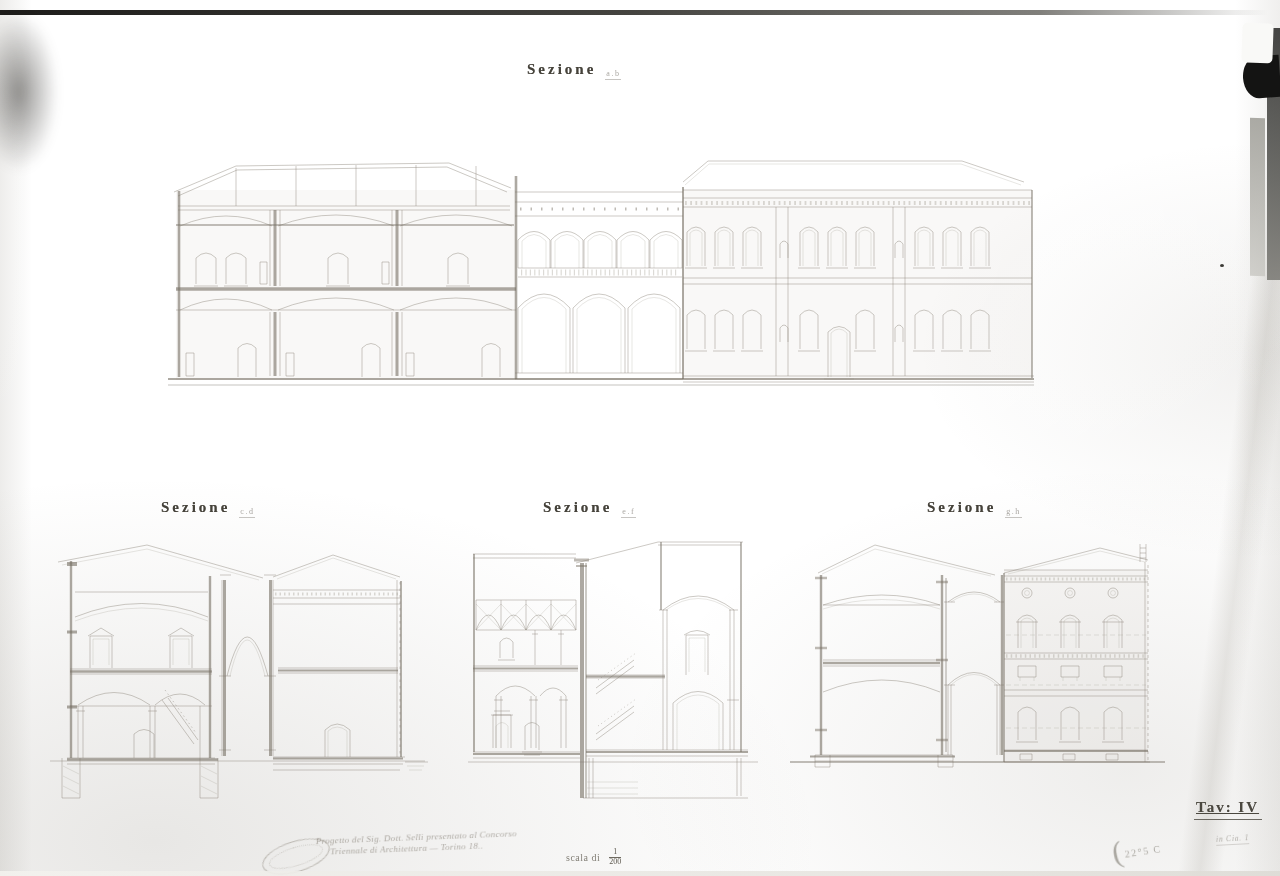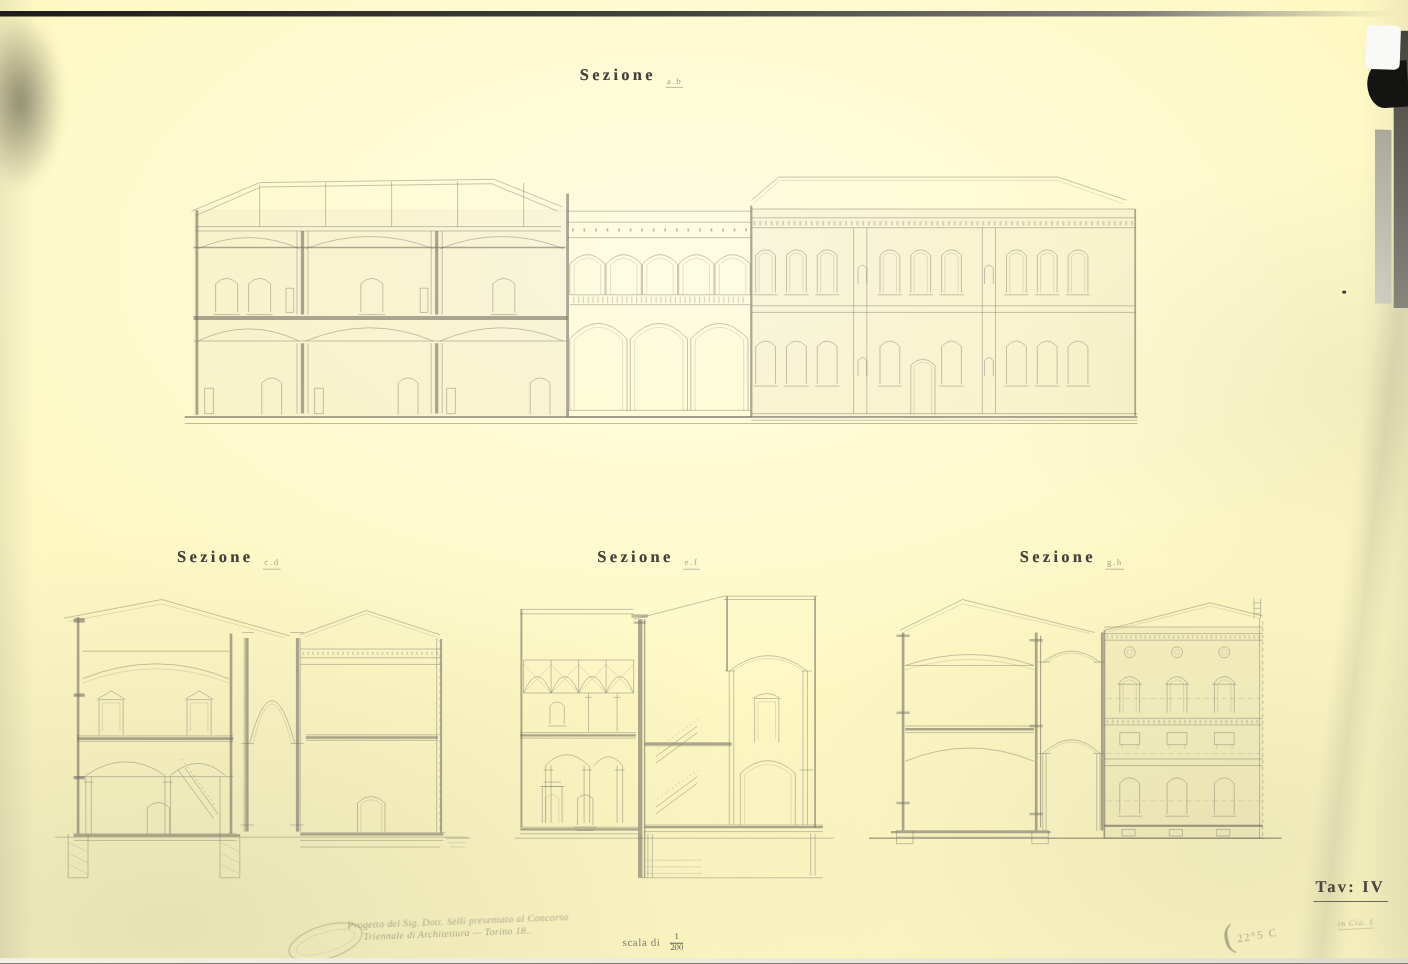--- a/index.html
+++ b/index.html
@@ -1,18 +1,18 @@
 <!DOCTYPE html>
 <html><head>
 <meta charset="utf-8">
 <style>
   html,body{margin:0;padding:0;background:#111;}
   #photo{
     position:relative;width:1280px;height:876px;overflow:hidden;
-    background:#fef9c3;
+    background:#ffffff;
     font-family:"Liberation Serif","DejaVu Serif",serif;
   }
   .abs{position:absolute;}
   
   #paper-texture{
     left:0;top:0;width:1280px;height:876px;pointer-events:none;
     background:
       radial-gradient(1150px 650px at 48% 27%, rgba(255,255,255,.55), rgba(255,255,255,0) 62%),
       radial-gradient(950px 520px at 12% 96%, rgba(118,112,100,.17), rgba(118,112,100,0) 70%),
       radial-gradient(700px 420px at 88% 88%, rgba(118,112,100,.12), rgba(118,112,100,0) 72%),
@@ -346,21 +346,21 @@
   </div>
 
   <div id="scale-note" class="abs" style="left:566px;top:852px;">
     <span id="scale-label">scala di</span>
     <span class="frac">
       <span class="frac-num">1</span>
       <span class="frac-den">200</span>
     </span>
   </div>
 
-  <div id="plate-number" class="abs" style="left:1194px;top:799px;">Tav: IV</div>
+  <div id="plate-number" class="abs" style="left:1194px;top:799px;text-decoration:underline;">Tav: IV</div>
 
   <div id="pencil-mark" class="abs" style="left:1112px;top:836px;">
     <span id="pencil-paren">(</span>
     <span id="pencil-number">22°5 C</span>
   </div>
 
   <div id="pencil-scribble" class="abs" style="left:1216px;top:834px;">in Cia. 1</div>
 
   <div id="top-bar" class="abs"></div>
   <div id="top-left-smudge" class="abs"></div>

